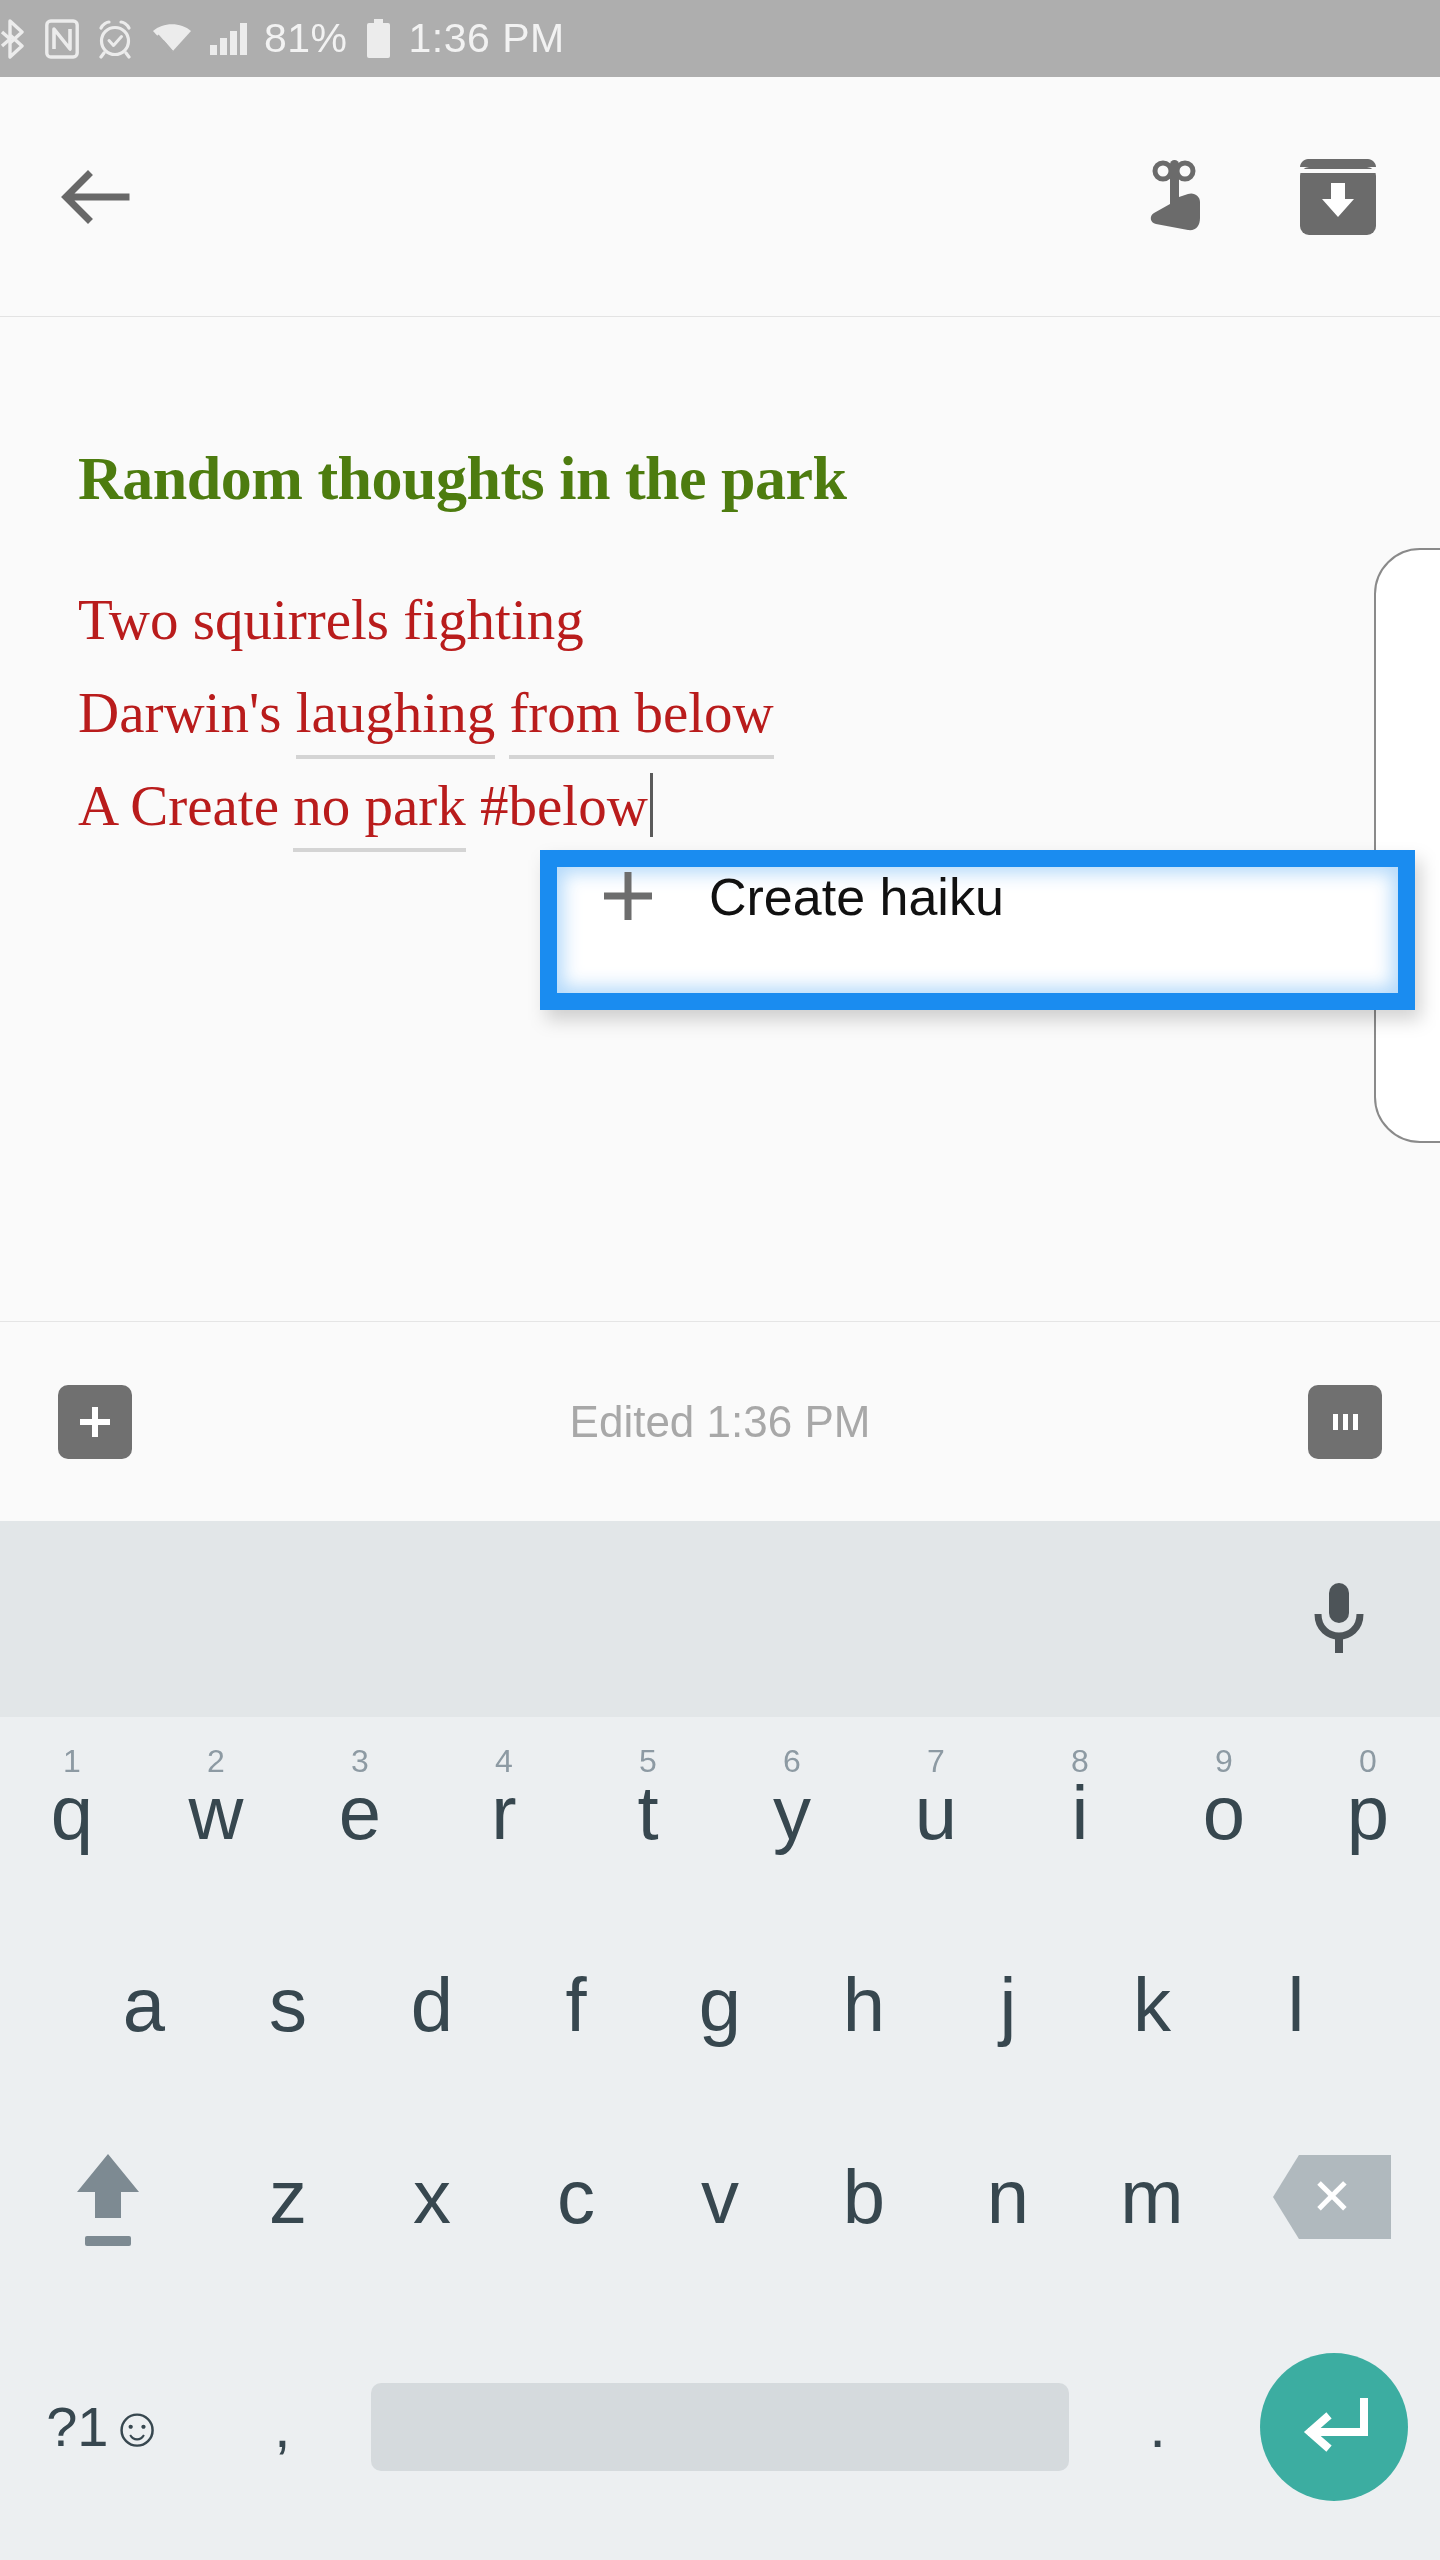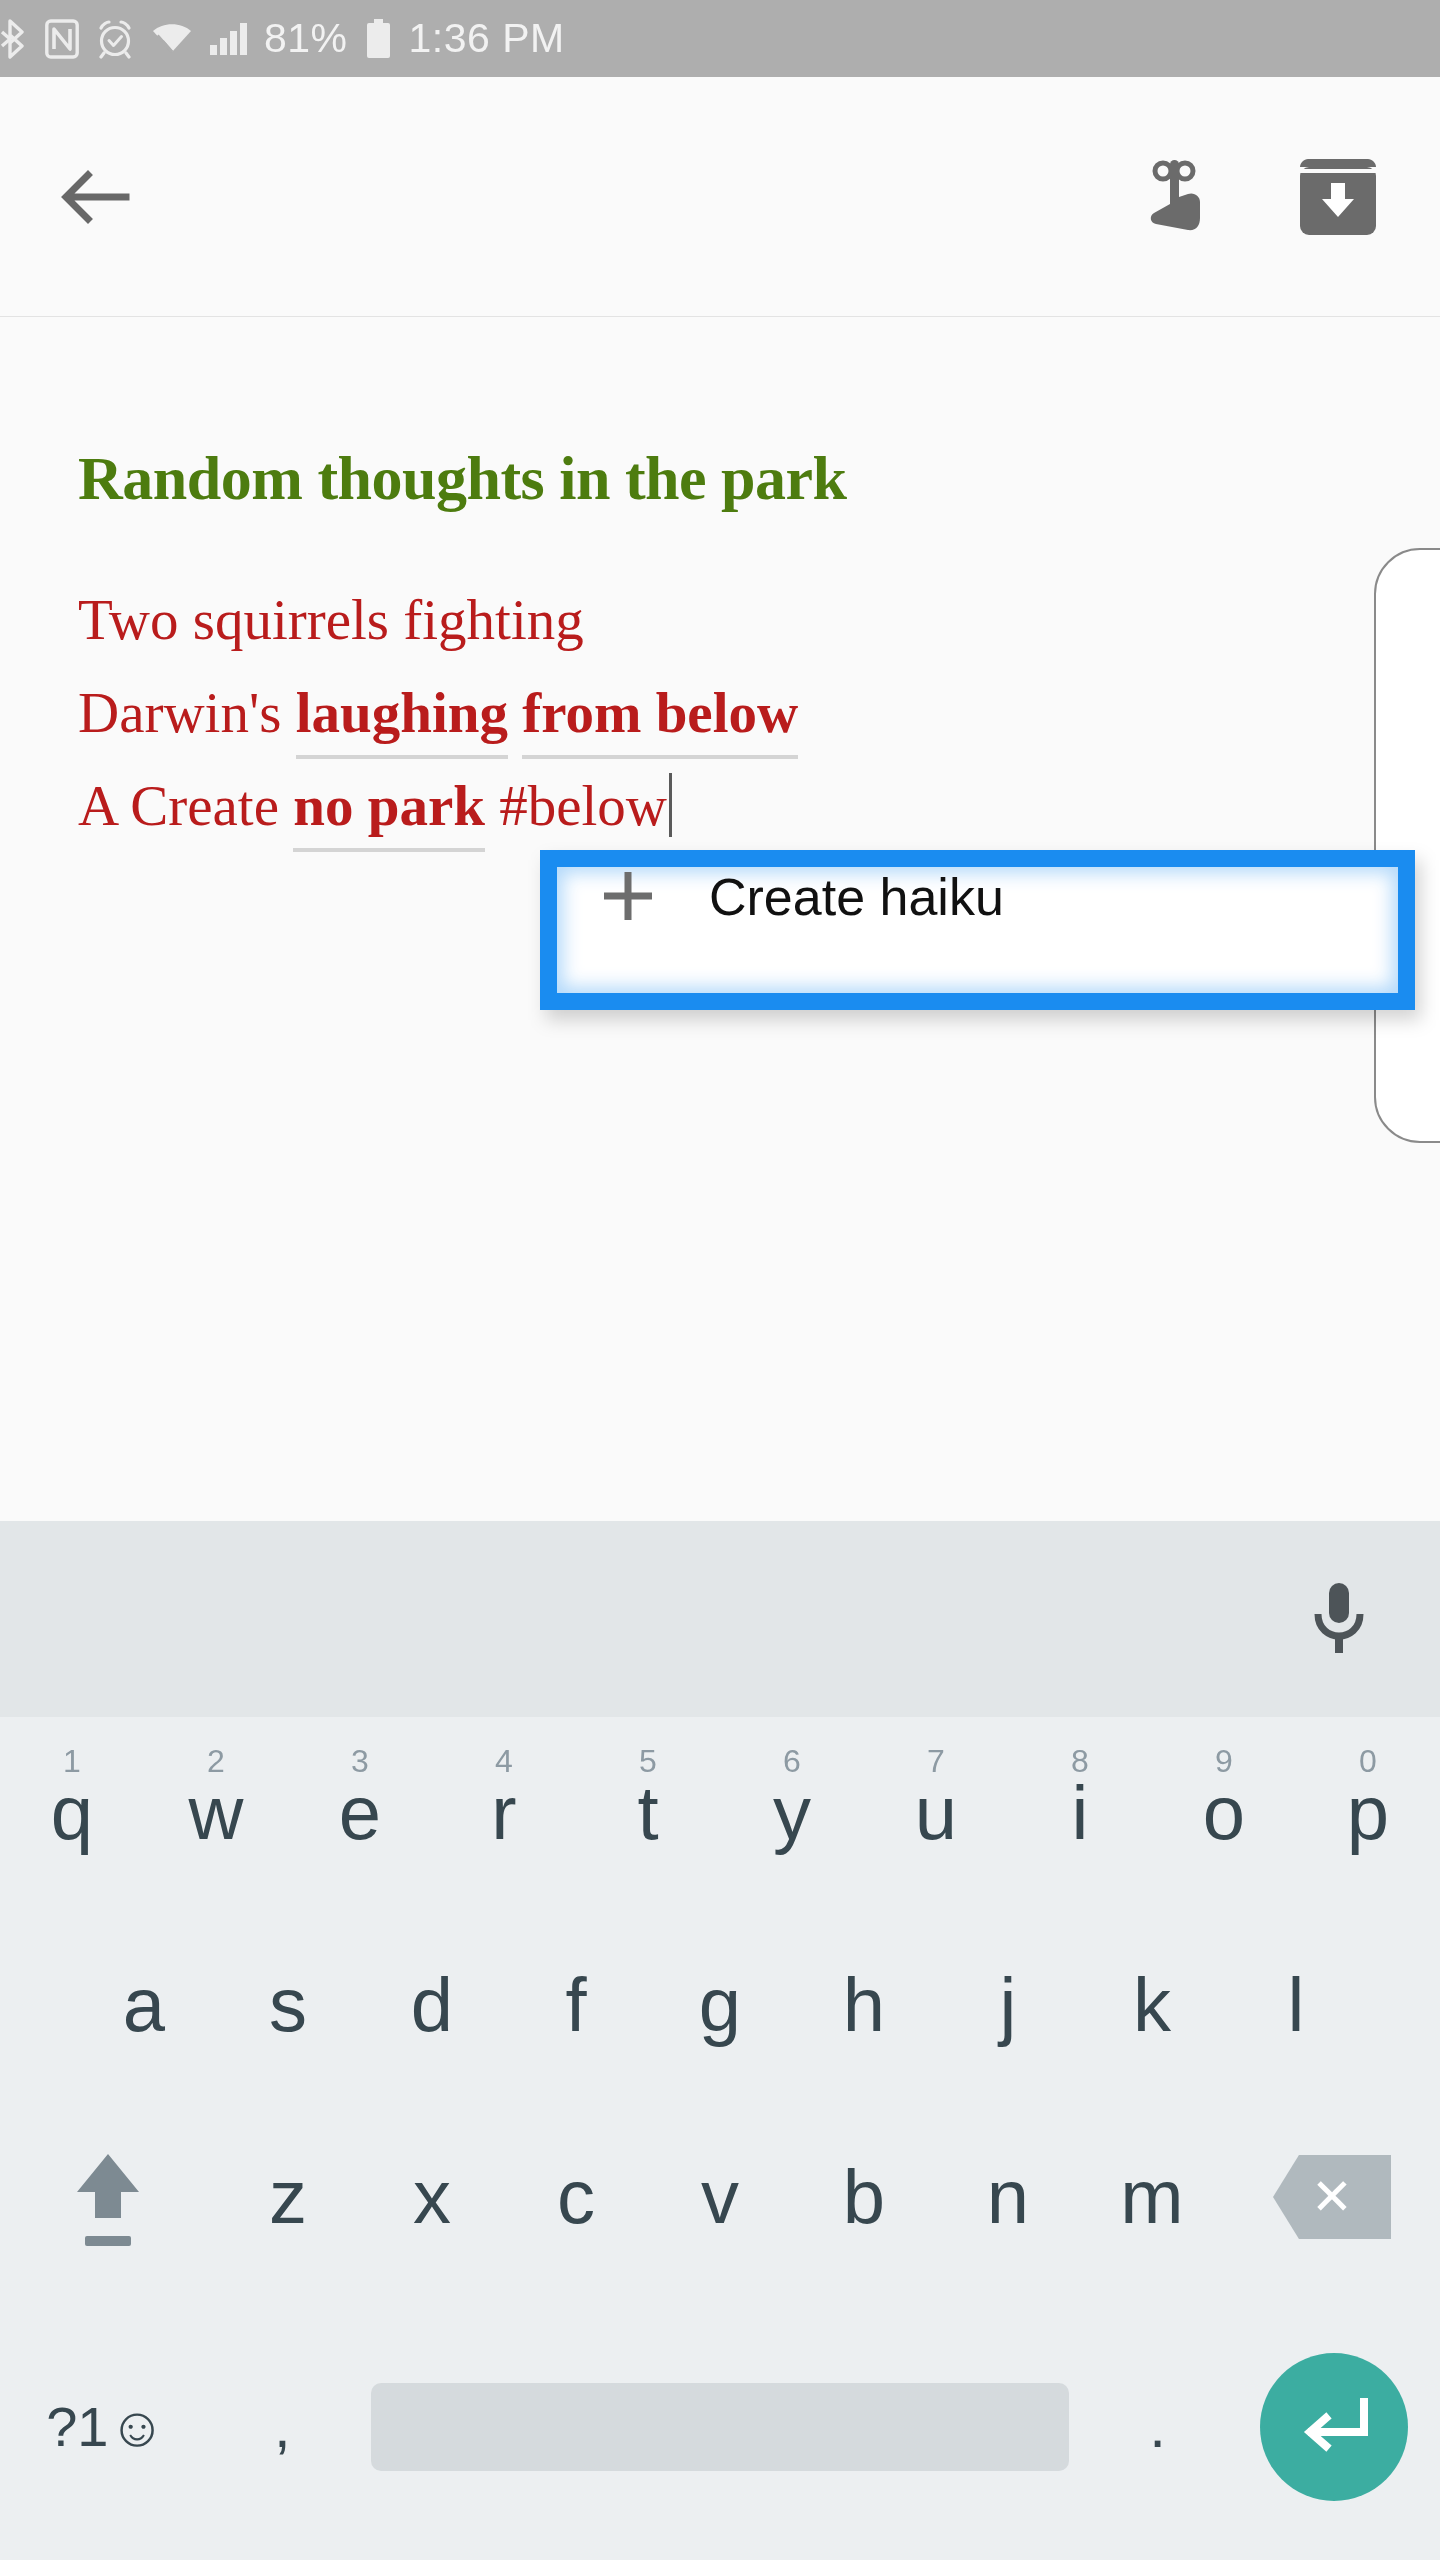--- a/index.html
+++ b/index.html
@@ -55,21 +55,20 @@
   .note-body{
     position:absolute; left:78px; top:255px;
     font-family:"Liberation Serif", serif;
     font-size:57px; color:#b91c1c; line-height:93px;
     white-space:nowrap;
   }
   .note-line{ position:relative; height:93px; }
   .u-mark{
     position:relative; display:inline-block;
     box-shadow: inset 0 -5px 0 -1px #d4d4d4;
-    font-weight: bold;
   }
   .caret{
     display:inline-block; width:3px; height:64px;
     background:#5a5a5a; vertical-align:-12px; margin-left:2px;
   }
 
   
   .edge-panel{
     position:absolute; right:-44px; top:230px;
     width:110px; height:595px;
@@ -244,20 +243,35 @@
     <div class="haiku-shadow"></div>
     <div class="haiku-hl"></div>
     <div class="haiku-inner">
       <svg class="haiku-plus" width="58" height="58" viewBox="0 0 58 58">
         <path d="M29 5 L29 53 M5 29 L53 29" stroke="#6d6d6d" stroke-width="7"></path>
       </svg>
       <span class="haiku-label">Create haiku</span>
     </div>
   </div>
 
+  <div class="footer">
+    <div class="fbtn left">
+      <svg width="40" height="40" viewBox="0 0 40 40">
+        <path d="M20 5 L20 35 M5 20 L35 20" stroke="#ffffff" stroke-width="6"></path>
+      </svg>
+    </div>
+    <span class="ftext">Edited 1:36 PM</span>
+    <div class="fbtn right">
+      <span class="dots">
+          <i></i>
+          <i></i>
+          <i></i>
+        </span>
+    </div>
+  </div>
 
   <div class="kb-strip">
     <svg width="62" height="76" viewBox="0 0 62 76">
       <rect x="21" y="2" width="20" height="40" rx="10" fill="#4d5458"></rect>
       <path d="M10 33 C10 48 21 55 31 55 C41 55 52 48 52 33" fill="none" stroke="#4d5458" stroke-width="7"></path>
       <rect x="27" y="54" width="8" height="18" fill="#4d5458"></rect>
     </svg>
   </div>
 
   <div class="keyboard">

